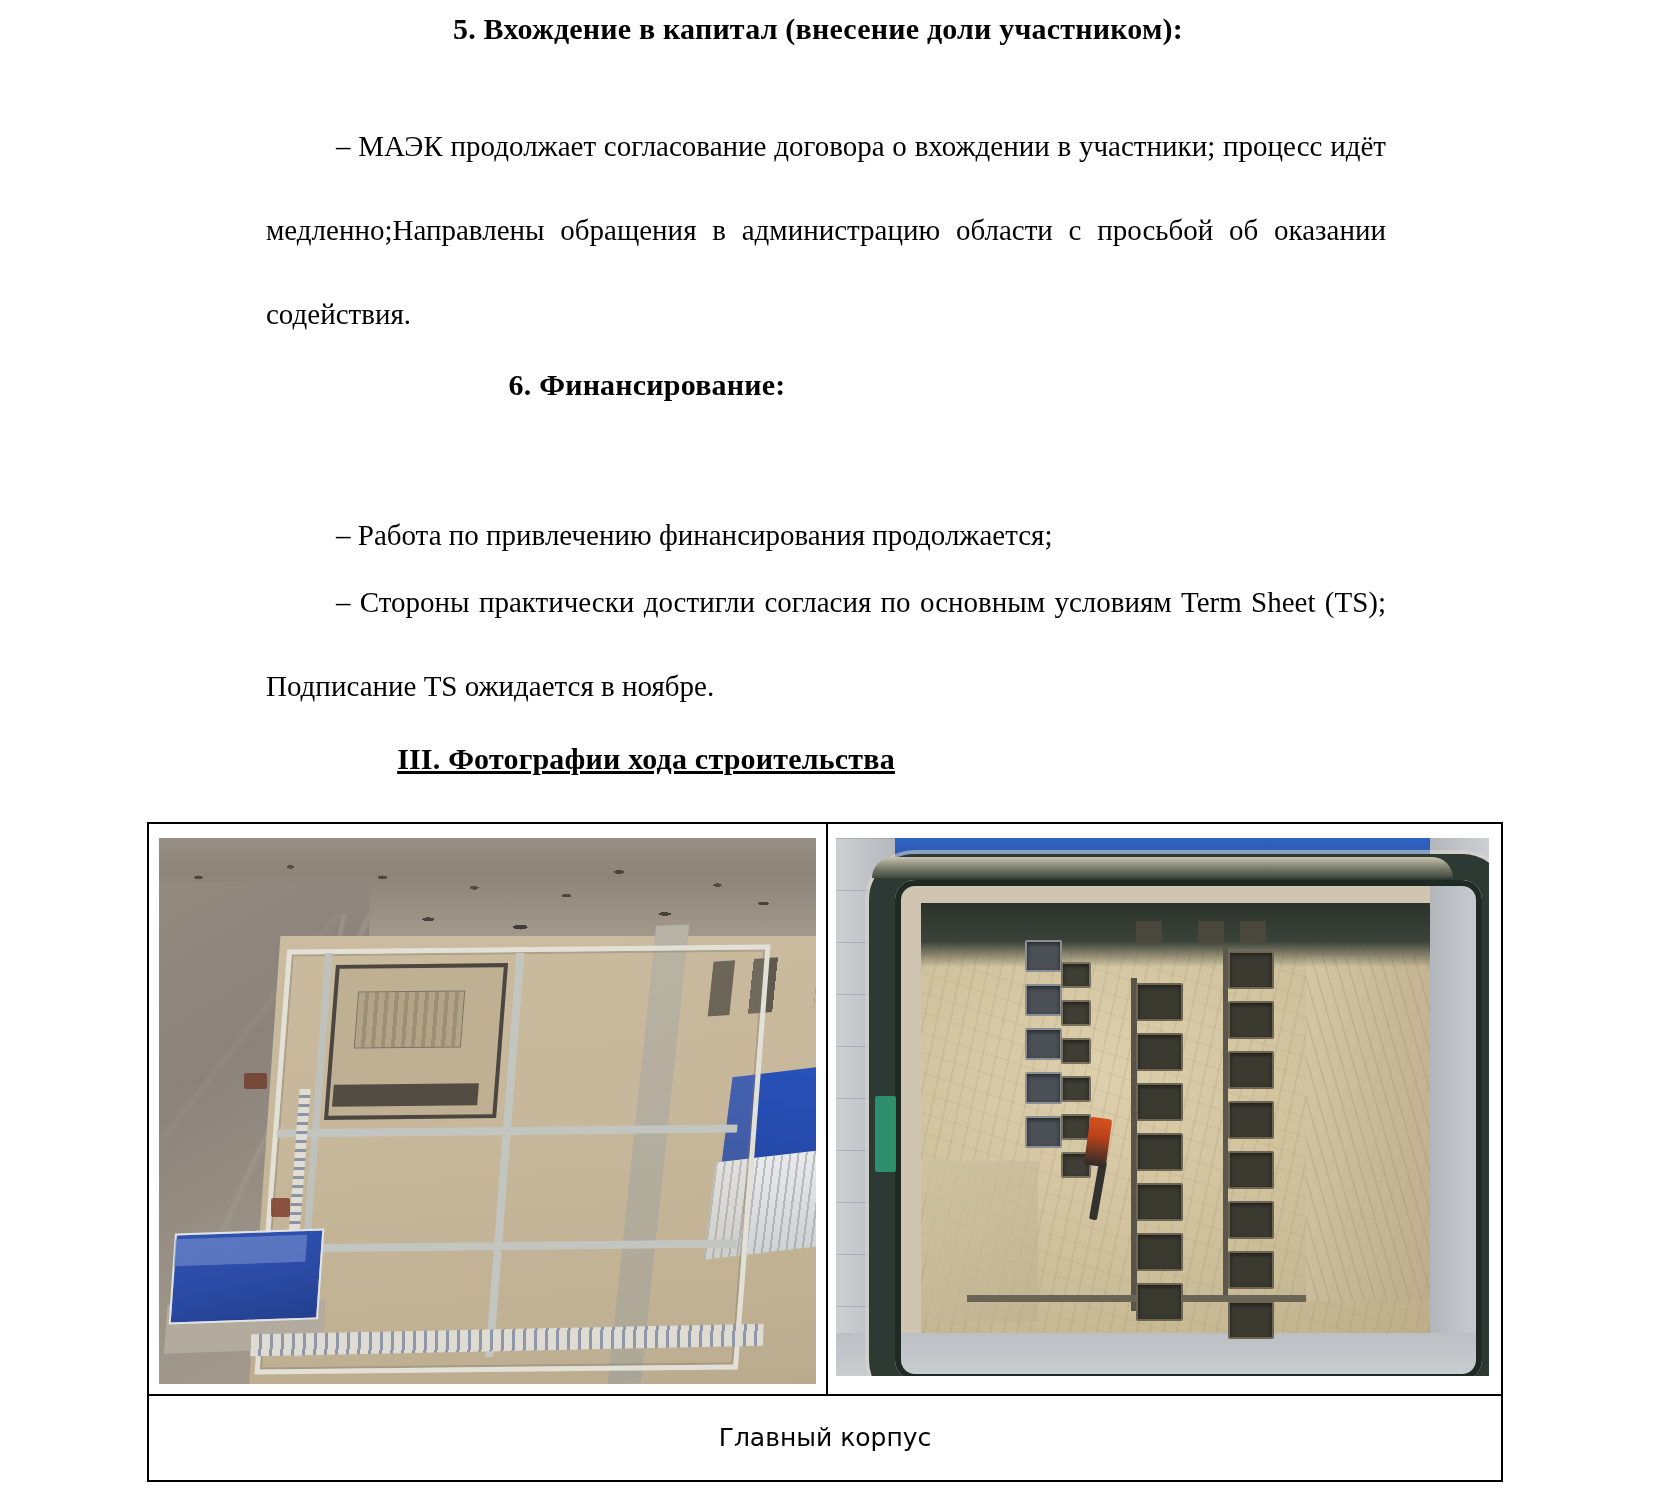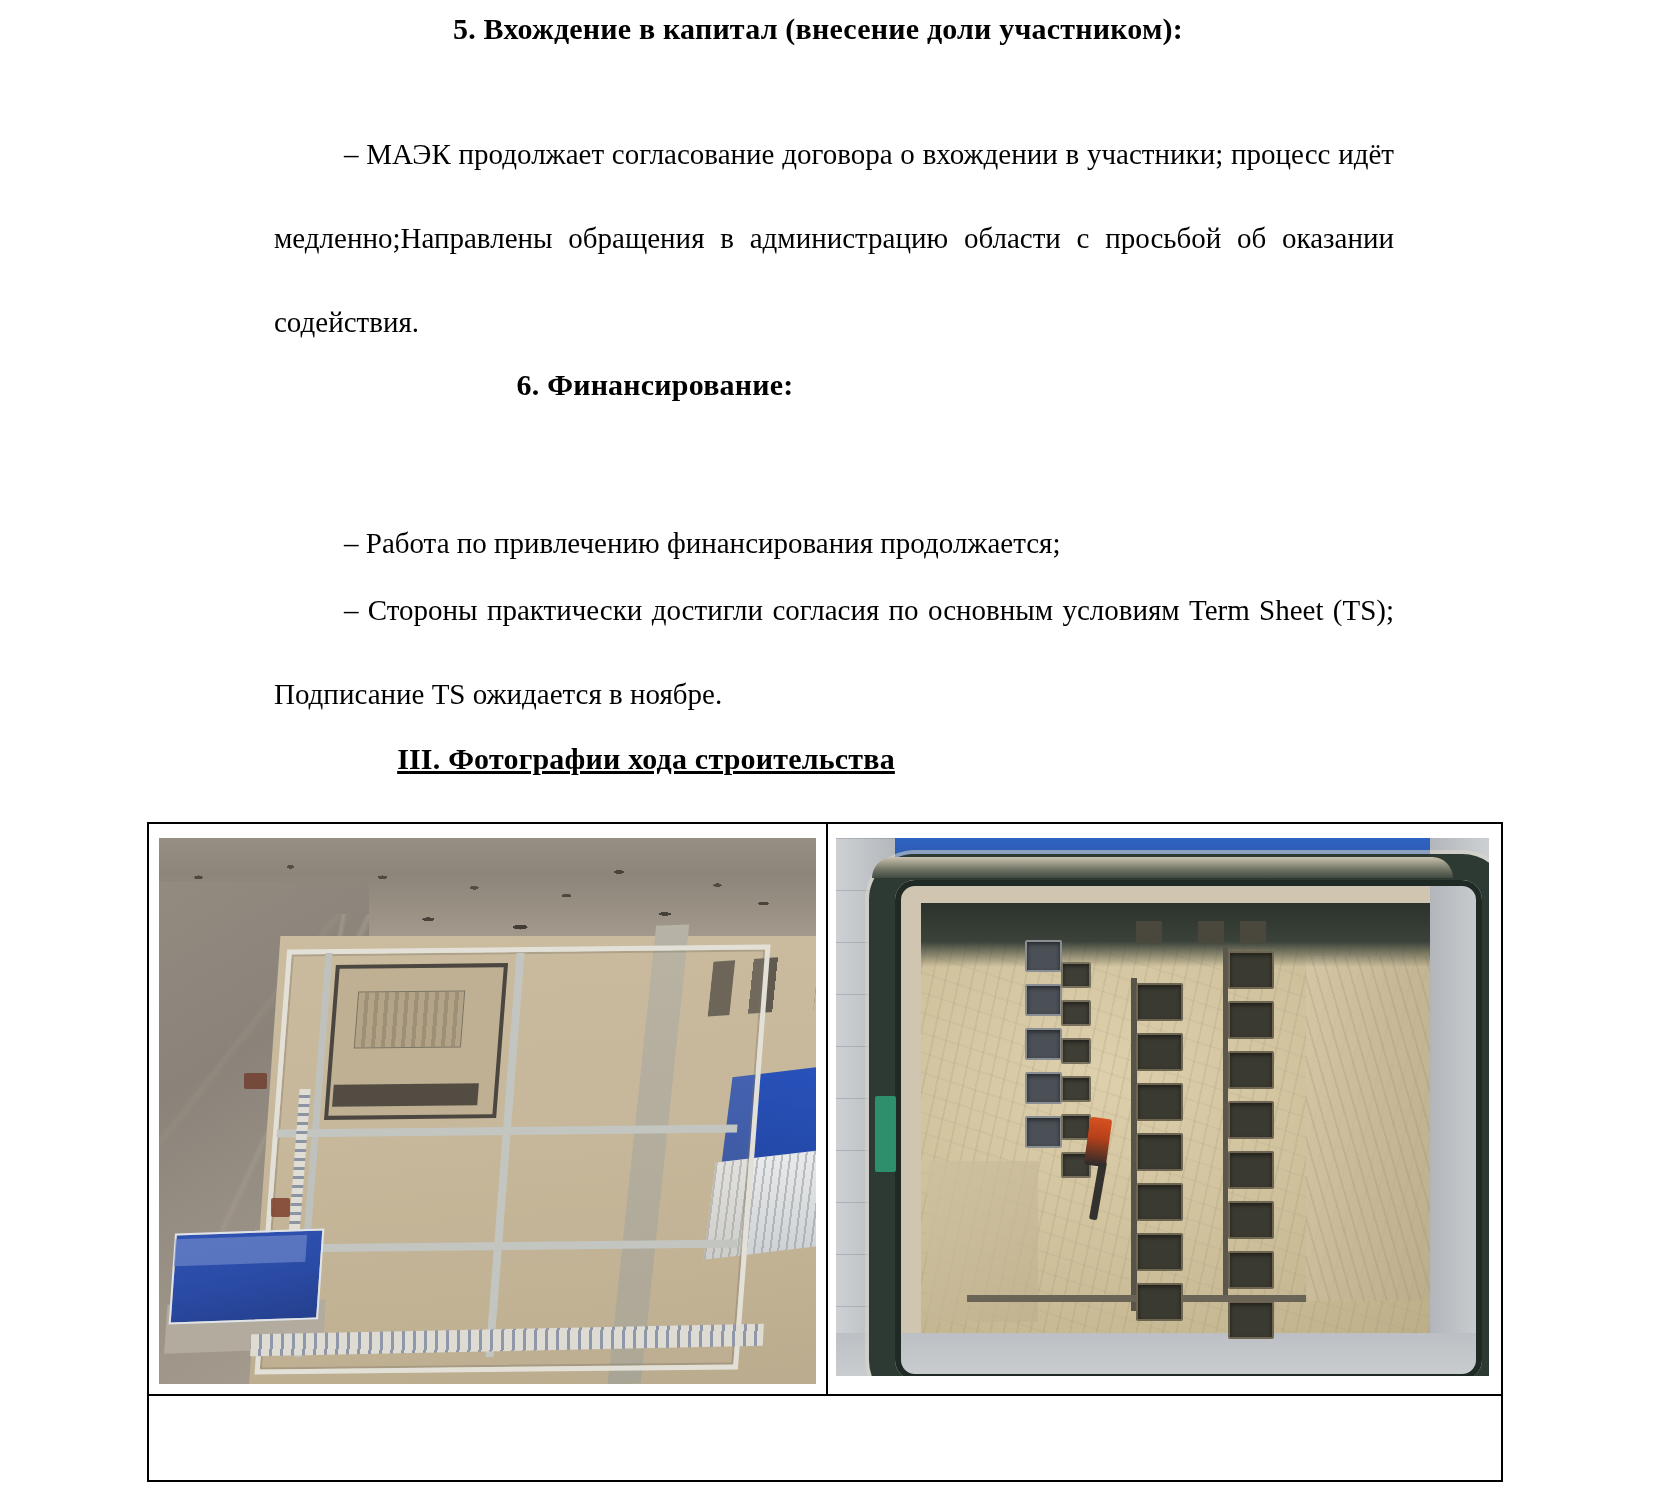--- a/index.html
+++ b/index.html
@@ -33,28 +33,28 @@
 
   h2.section-heading {
     font-size: 30px;
     font-weight: bold;
     margin: 0;
     text-align: center;
     letter-spacing: 0.2px;
   }
 
   .heading-5 { position: absolute; left: 0; top: 12px; width: 1120px; }
-  .heading-6 { position: absolute; left: 12px; top: 368px; width: 700px; text-align: left; padding-left: 70px; box-sizing: border-box;}
+  .heading-6 { position: absolute; left: 4px; top: 368px; width: 700px; text-align: left; padding-left: 70px; box-sizing: border-box;}
   .heading-3 { position: absolute; left: -62px; top: 742px; width: 900px; text-align: left; font-size: 29px; text-decoration: underline;}
 
   p.body-par {
     position: absolute;
     font-size: 29px;
     line-height: 84px;
-    margin: 16px;
+    margin: 8px;
     text-align: justify;
     text-align-last: left;
     width: 1120px;
     left: 0;
     -webkit-hyphens: none;
     hyphens: none;
   }
   p.par-1 { top: 96px; }
   p.par-2 { top: 485px; }
   p.par-3 { top: 552px; }
@@ -494,16 +494,17 @@
             <div class="p-layer excavator"></div>
             <div class="p-layer pv-ring"></div>
             <div class="p-layer pv-ring-hl"></div>
             <div class="p-layer pv-ring-green"></div>
           </div>
         </div>
       </div>
     </div>
 
     <div class="table-row-captions">
+      <div class="cell-right cap-cell">Главный корпус</div>
     </div>
 
   </div>
 </div>
 
 </body></html>

